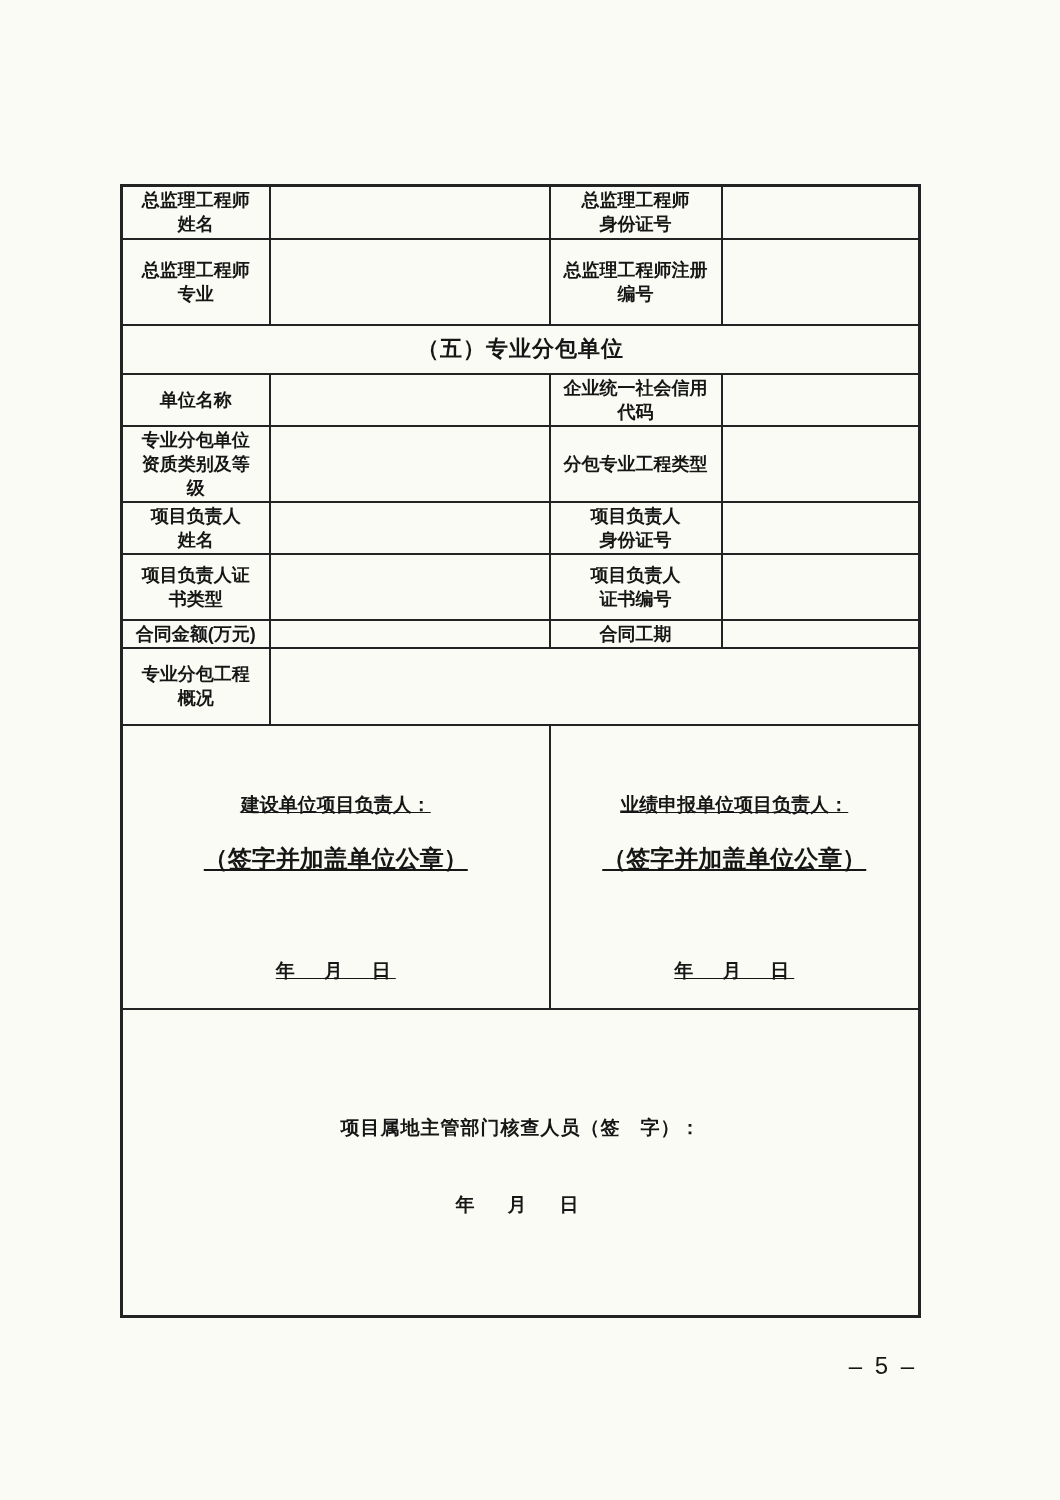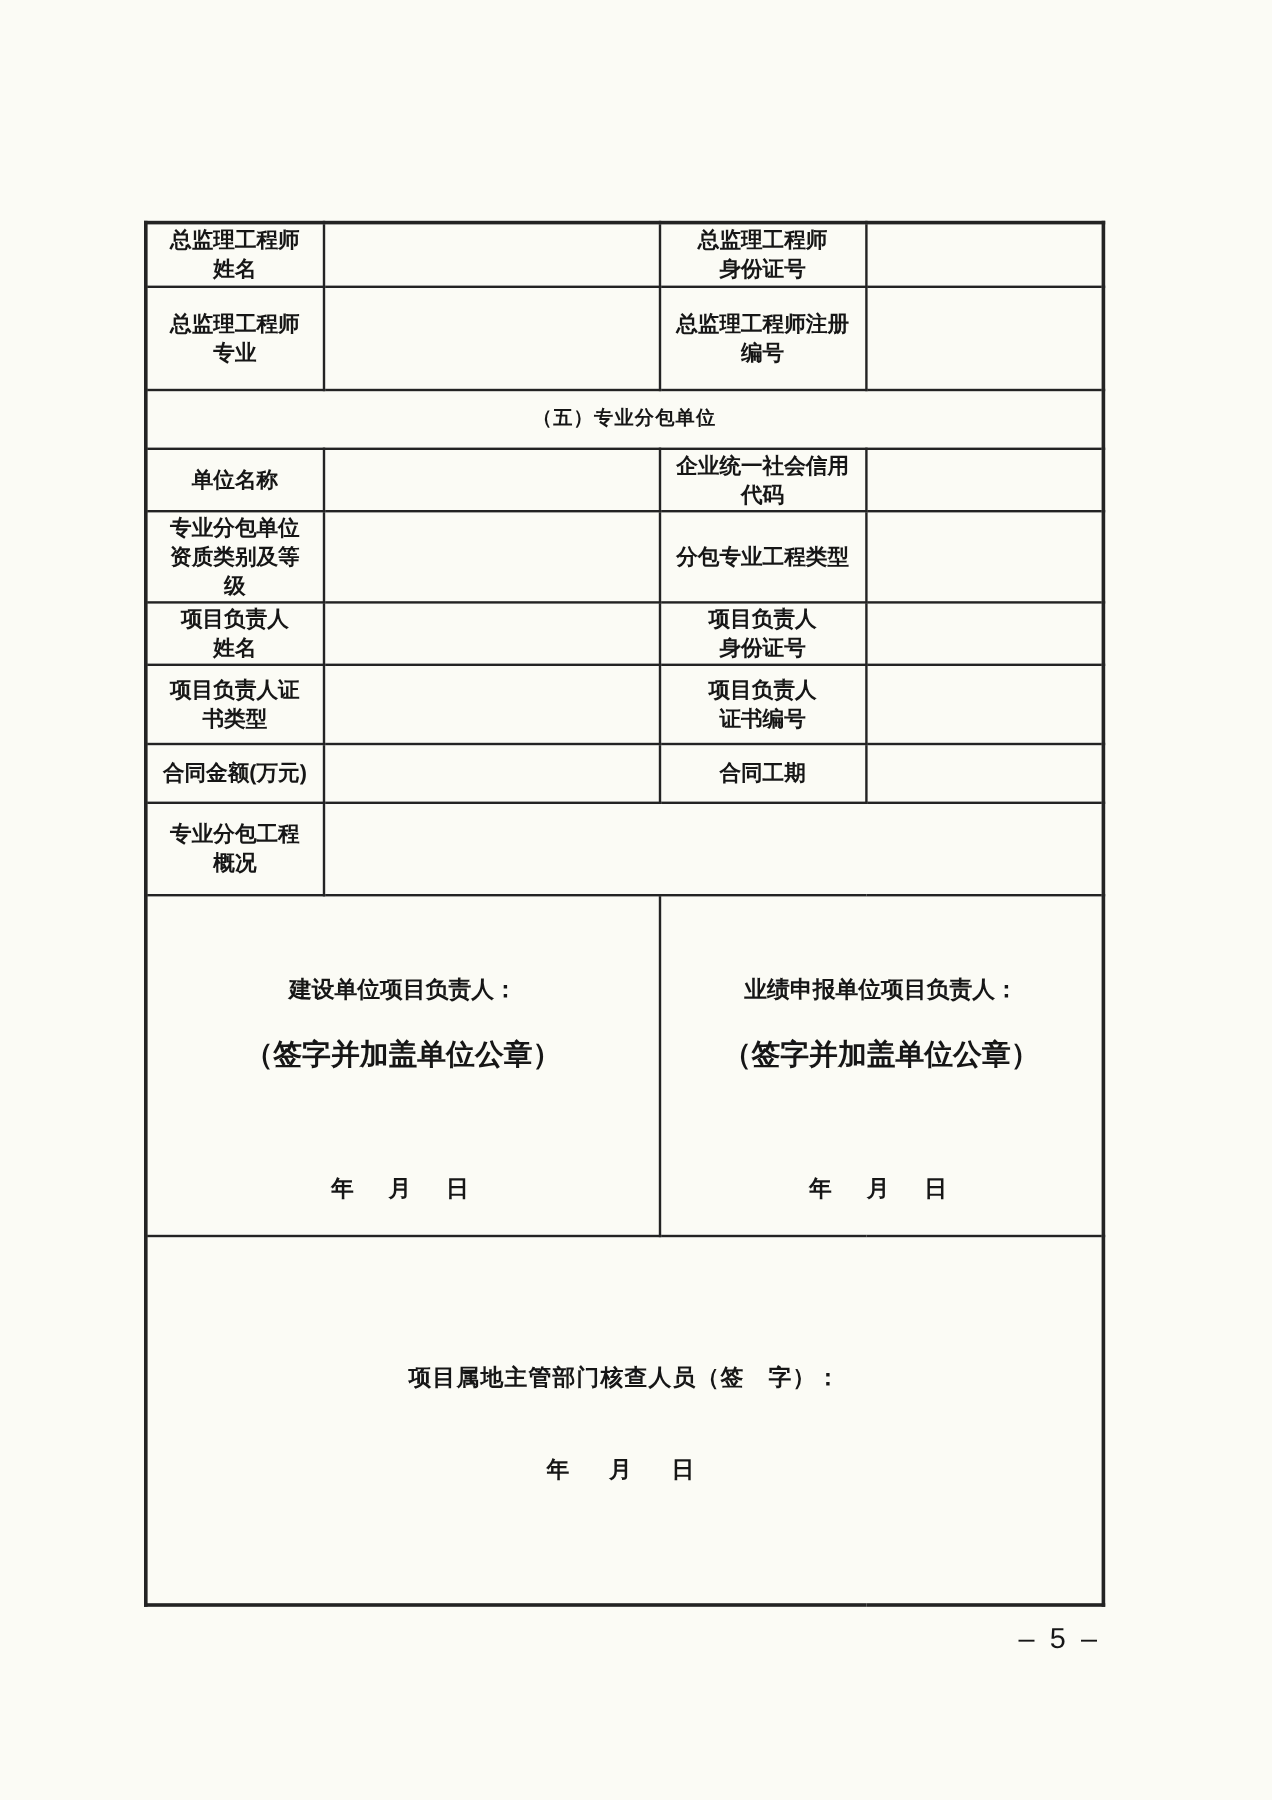--- a/index.html
+++ b/index.html
@@ -40,25 +40,25 @@
   col.c2 { width: 280px; }
   col.c3 { width: 172px; }
   col.c4 { width: 198px; }
   tr.rh1  { height: 53px; }
   tr.rh2  { height: 86px; }
   tr.rhhdr{ height: 49px; }
   tr.rh4  { height: 49px; }
   tr.rh5  { height: 72px; }
   tr.rh6  { height: 48px; }
   tr.rh7  { height: 66px; margin-top: 33px; }
-  tr.rh8  { height: 49px; }
+  tr.rh8  { height: 28px; }
   tr.rh9  { height: 77px; }
-  tr.rhsig{ height: 236px; }
+  tr.rhsig{ height: 236px; text-decoration: underline; }
   tr.rhbot{ height: 308px; }
-  td.hdr { font-size: 16px; letter-spacing: 1px; }
+  td.hdr { font-size: 22px; letter-spacing: 1px; }
   td.sig, td.review { vertical-align: top; padding: 0; }
   .sig-title { margin-top: 40px; font-size: 19px; line-height: 30px; }
   .sig-sub   { font-size: 24px; line-height: 30px; }
   .sig-date  { margin-top: 60px; font-size: 19px; line-height: 26px; letter-spacing: 5px; }
   .review-title { margin-top: 80px; font-size: 19px; line-height: 28px; letter-spacing: 1px; }
   .review-date  { margin-top: 26px; font-size: 19px; line-height: 26px; letter-spacing: 7px; }
   .page-number {
     position: absolute;
     left: 833px;
     top: 1352px;

